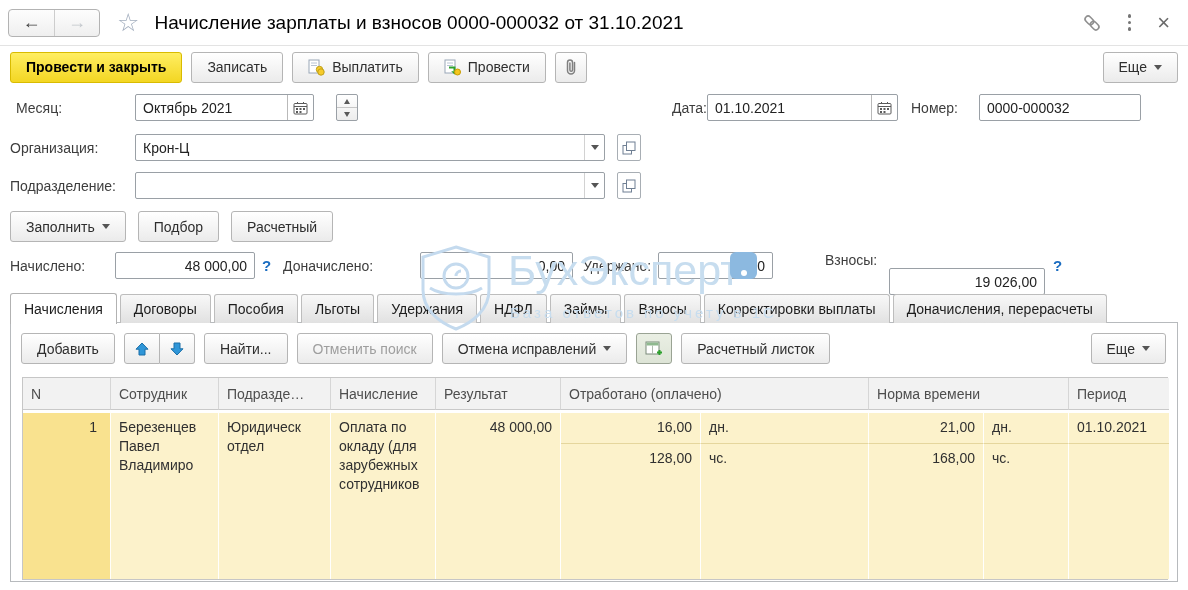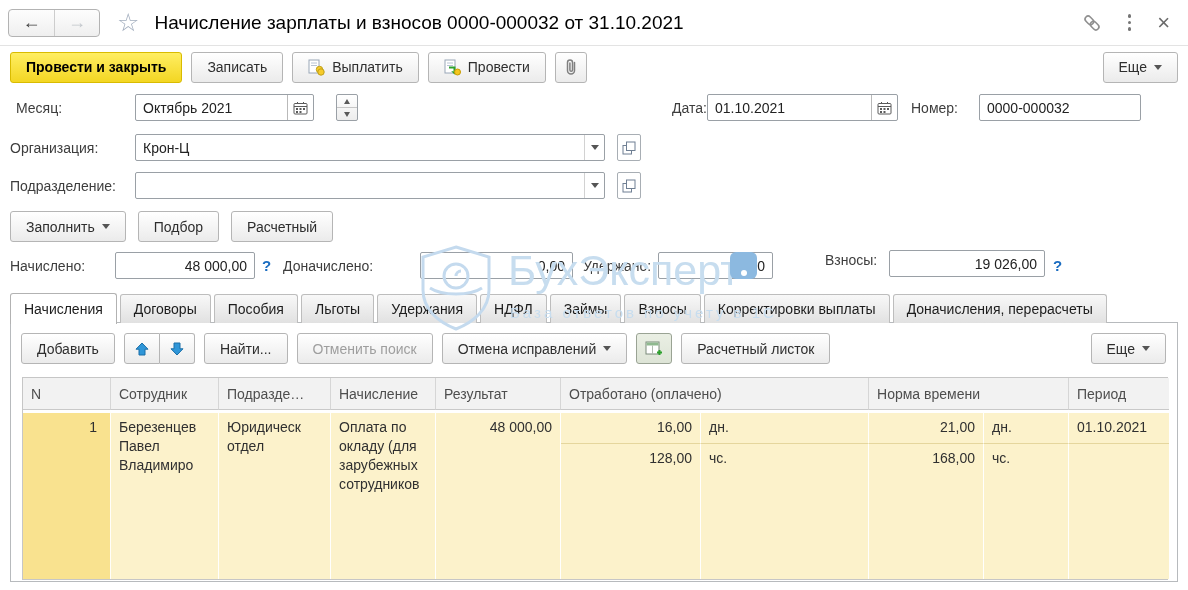--- a/index.html
+++ b/index.html
@@ -241,21 +241,21 @@
 <div class="field" style="left:420px; top:252px; width:153px;">
   <div class="val num">0,00</div>
 </div>
 
 <div class="flabel" style="left:583px; top:258px;">Удержано:</div>
 <div class="field" style="left:658px; top:252px; width:115px;">
   <div class="val num">0,00</div>
 </div>
 
 <div class="flabel" style="left:825px; top:252px;">Взносы:</div>
-<div class="field" style="left:889px; top:250px; width:156px;">
+<div class="field" style="left:889px; top:268px; width:156px;">
   <div class="val num">19 026,00</div>
 </div>
 <div class="help" style="left:1053px; top:257px;">?</div>
 
 <div class="tabs">
   <div class="tab active">Начисления</div>
   <div class="tab">Договоры</div>
   <div class="tab">Пособия</div>
   <div class="tab">Льготы</div>
   <div class="tab">Удержания</div>

